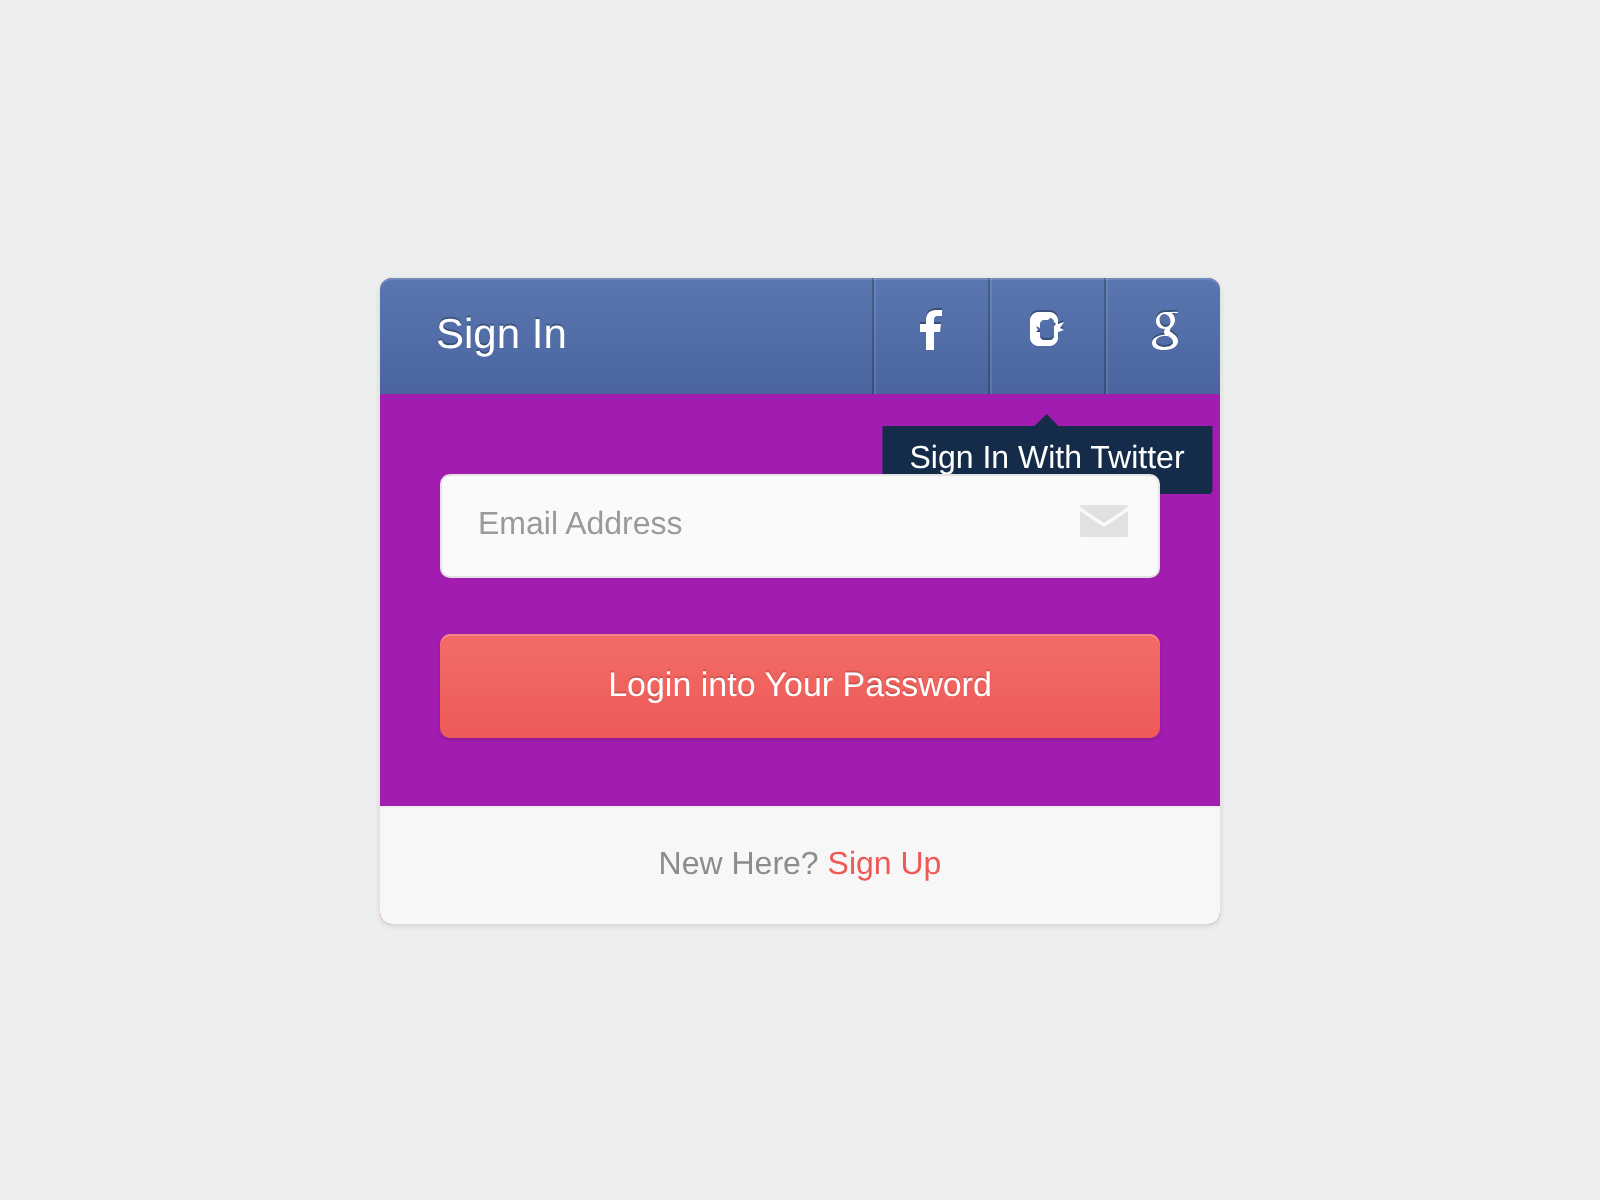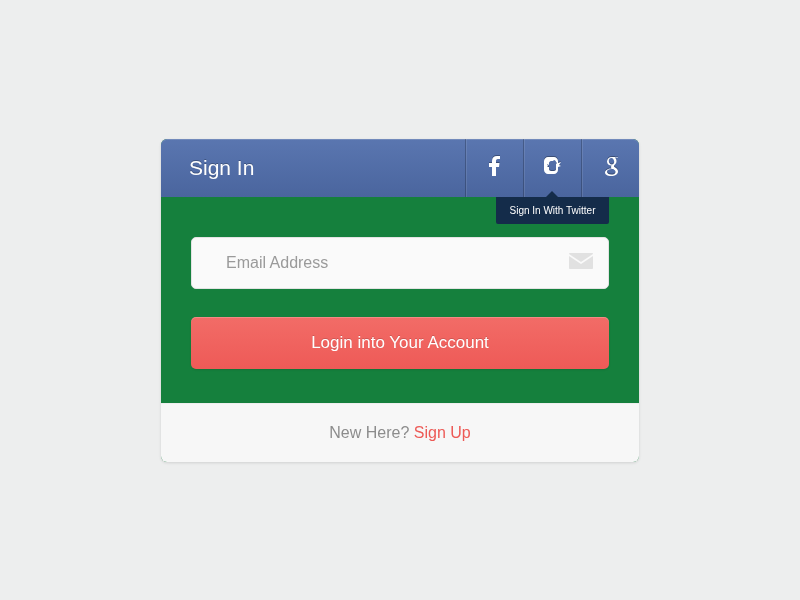--- a/index.html
+++ b/index.html
@@ -6,22 +6,22 @@
     body {
       width: 800px;
       height: 600px;
       background: #edeeee;
       font-family: "Lucida Grande", "Segoe UI", sans-serif;
       display: flex;
       align-items: center;
       justify-content: center;
     }
     .card {
-      width: 478px;
-      background: #15803d;
+      width: 420px;
+      background: #a21caf;
       border-radius: 6px;
       box-shadow: 0 1px 3px rgba(0,0,0,0.12);
       overflow: visible;
       position: relative;
     }
     .header {
       background: linear-gradient(#5a76b0, #4a659e);
       border-radius: 6px 6px 0 0;
       height: 58px;
       display: flex;
@@ -49,25 +49,25 @@
       position: relative;
     }
     .social svg { fill: #fff; filter: drop-shadow(0 -1px 0 rgba(0,0,0,0.3)); }
     .tooltip {
       position: absolute;
       top: 100%;
       left: 50%;
       transform: translateX(-50%);
       background: #142c4a;
       color: #fff;
-      font-size: 10px;
+      font-size: 16px;
       white-space: nowrap;
       padding: 8px 14px;
       border-radius: 0 0 2px 2px;
-      margin-top: 0;
+      margin-top: 16px;
     }
     .tooltip::before {
       content: "";
       position: absolute;
       bottom: 100%;
       left: 50%;
       transform: translateX(-50%);
       border: 6px solid transparent;
       border-bottom-color: #142c4a;
     }
@@ -77,21 +77,21 @@
     .field {
       position: relative;
       margin-bottom: 18px;
     }
     .field input {
       width: 100%;
       height: 52px;
       background: #fafafa;
       border: 1px solid #e3e3e3;
       border-radius: 5px;
-      padding: 0 54px 0 34px;
+      padding: 0 54px 0 18px;
       font-size: 16px;
       color: #555;
       outline: none;
     }
     .field input::placeholder { color: #9a9a9a; }
     .field-icon {
       position: absolute;
       right: 16px;
       top: 50%;
       transform: translateY(-50%);
@@ -165,20 +165,20 @@
     <div class="field">
       <input type="text" placeholder="Email Address" style="">
       <span class="field-icon">
         <svg width="24" height="16" viewBox="0 0 24 16">
             <path d="M1 0h22c.6 0 1 .4 1 1L12 9 0 1c0-.6.4-1 1-1zm-1 3l12 8 12-8v12c0 .6-.4 1-1 1H1c-.6 0-1-.4-1-1V3z"></path>
           </svg>
       </span>
     </div>
 
 
-    <button class="login-btn">Login into Your Account</button>
+    <button class="login-btn">Login into Your Password</button>
   </div>
 
   <div class="footer">
     <span>New Here? </span><a class="signup-link">Sign Up</a>
   </div>
 
 </div>
 
 </body></html>

